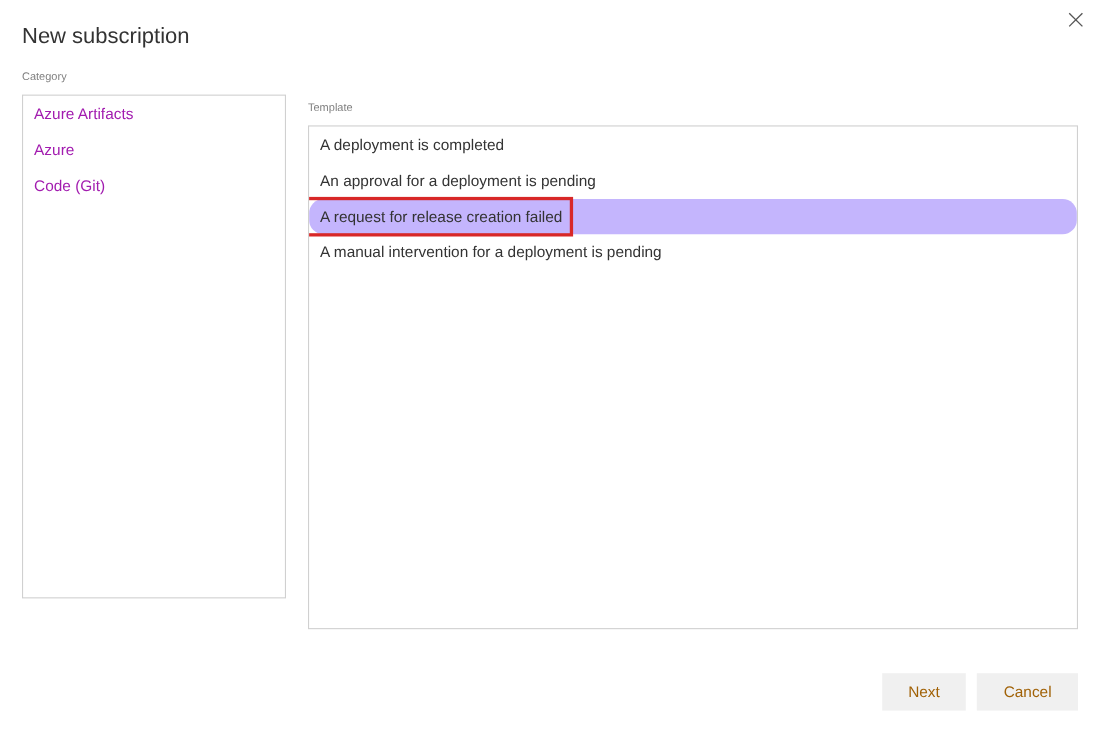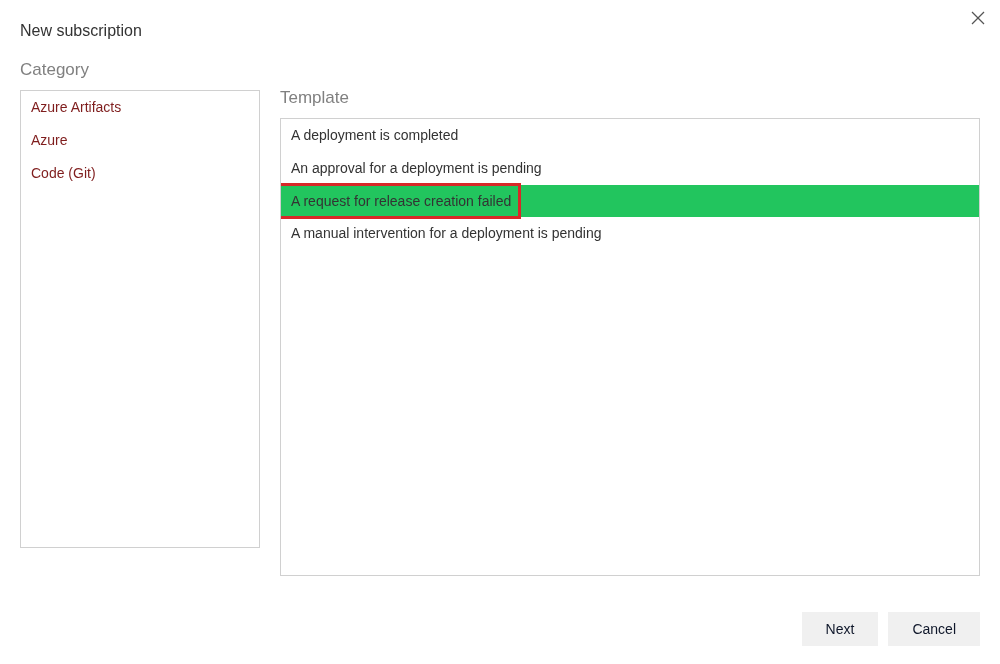--- a/index.html
+++ b/index.html
@@ -23,21 +23,21 @@
       width: 20px;
       height: 20px;
       display: flex;
       align-items: center;
       justify-content: center;
       cursor: pointer;
       color: #666;
       font-size: 16px;
     }
     .dialog-title {
-      font-size: 16px;
+      font-size: 20px;
       font-weight: 300;
       color: #333333;
       padding: 22px 0 0 20px;
     }
     .content {
       display: flex;
       padding: 20px;
       gap: 20px;
     }
     .column {
@@ -45,51 +45,52 @@
       flex-direction: column;
     }
     .col-category {
       width: 240px;
     }
     .col-template {
       flex: 1;
       margin-top: 28px;
     }
     .col-label {
-      font-size: 17px;
+      font-size: 10px;
       color: #808080;
       margin-bottom: 10px;
       font-weight: 400;
     }
     .list-box {
       border: 1px solid #d0d0d0;
       height: 458px;
       overflow: hidden;
       background: #ffffff;
     }
     .list-item {
       padding: 8px 10px;
       font-size: 14px;
-      color: #7f1d1d;
+      color: #a21caf;
       cursor: pointer;
       line-height: 1.2;
     }
     .list-item.selected {
       background: #dcdcdc;
     }
     .template-item {
       padding: 8px 10px;
       font-size: 14px;
       color: #333333;
       cursor: pointer;
       line-height: 1.2;
       position: relative;
     }
     .template-item.highlighted-row {
-      background: #22c55e;
+      background: #c4b5fd;
+      border-radius: 13px;
     }
     .highlight-frame {
       position: absolute;
       border: 3px solid #d82828;
       pointer-events: none;
       left: -4px;
       top: -2px;
       width: 244px;
       height: 36px;
     }
@@ -98,21 +99,21 @@
       bottom: 18px;
       right: 20px;
       display: flex;
       gap: 10px;
     }
     .btn {
       background: #f0f0f0;
       border: none;
       padding: 9px 24px;
       font-size: 14px;
-      color: #0f172a;
+      color: #a16207;
       cursor: pointer;
       font-family: inherit;
     }
   </style>
 </head>
 <body>
 
 <div class="close-btn">
   <svg width="14" height="14" viewBox="0 0 14 14">
     <line x1="1" y1="1" x2="13" y2="13" stroke="#555" stroke-width="1.2"></line>

